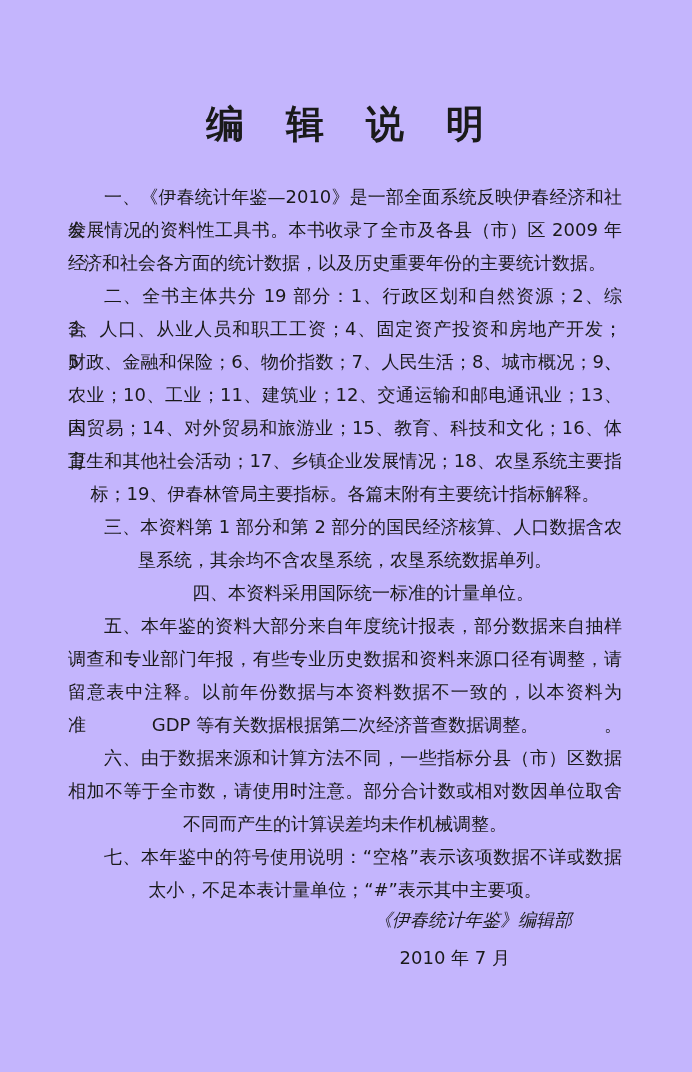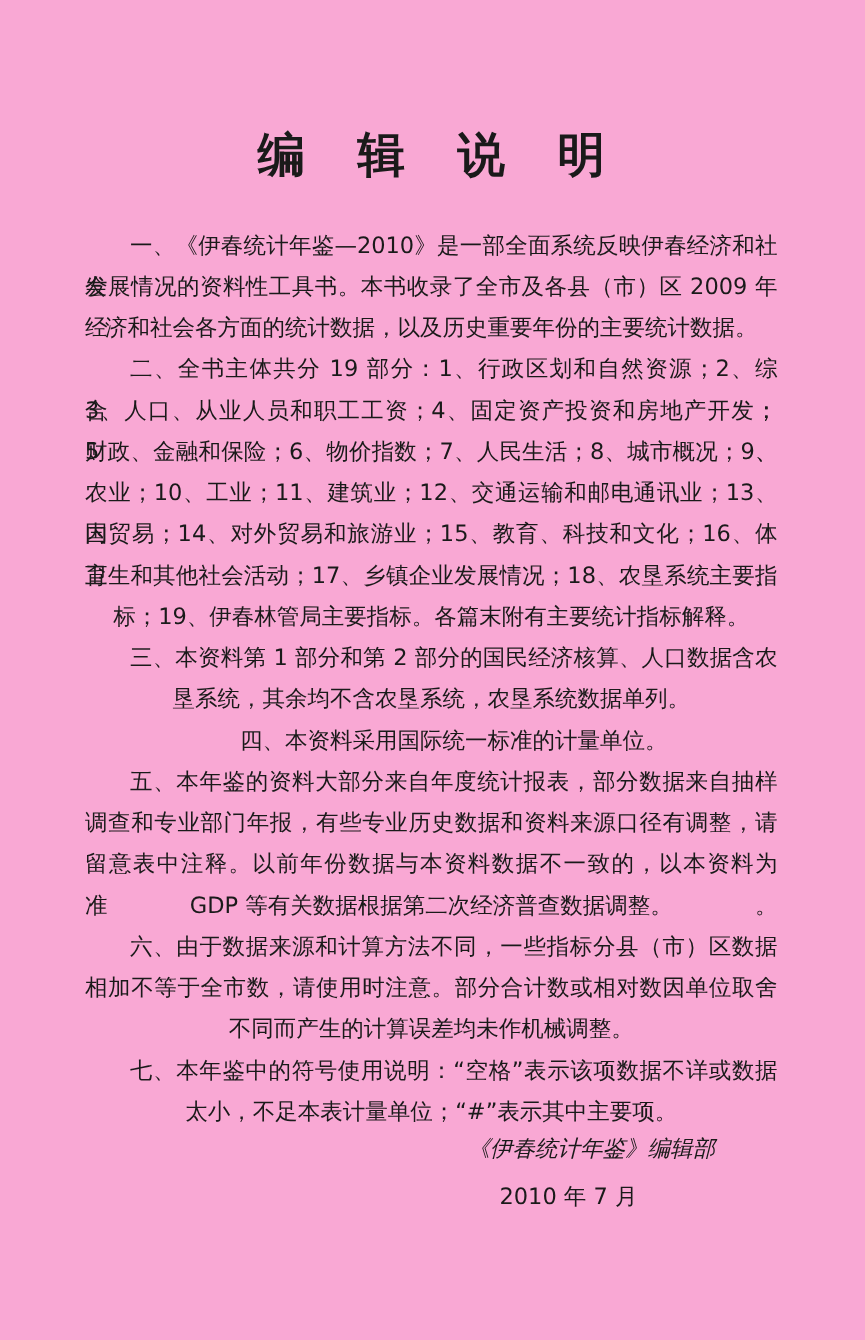--- a/index.html
+++ b/index.html
@@ -5,21 +5,21 @@
   html, body {
     margin: 0;
     padding: 0;
     background: #e8e8e8;
   }
   .page {
     position: relative;
     width: 692px;
     height: 1072px;
     margin: 0 auto;
-    background: #f9a8d4;
+    background: #c4b5fd;
     color: #1a1a1a;
     font-family: "DejaVu Sans", sans-serif;
     overflow: hidden;
   }
   .doc-title {
     position: absolute;
     top: 100px;
     left: 0;
     width: 692px;
     text-align: center;

